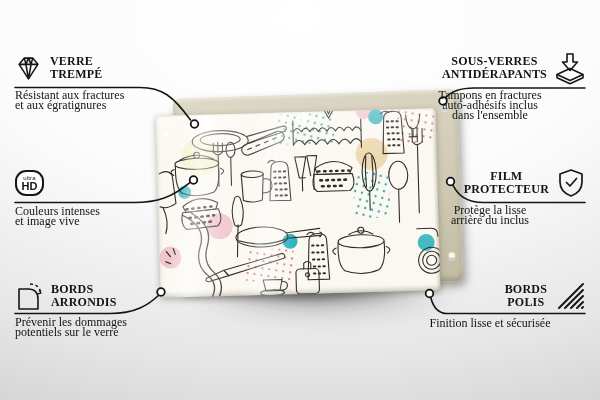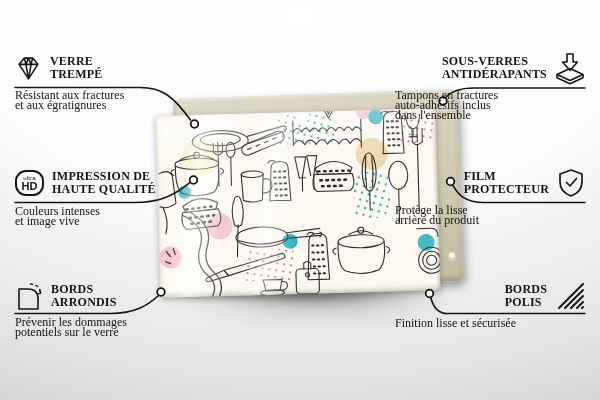--- a/index.html
+++ b/index.html
@@ -30,21 +30,21 @@
   
   .connectors{position:absolute;left:0;top:0;z-index:6;pointer-events:none;}
   
   .callout{position:absolute;z-index:7;}
   .co-head{display:flex;align-items:center;gap:8px;height:28px;}
   .co-icon svg{display:block;}
   .co-title{font-weight:bold;font-size:12px;line-height:13px;letter-spacing:.2px;white-space:nowrap;}
   .co-title span{display:block;}
   .co-desc{font-size:12px;line-height:10px;margin-top:8px;}
   .co-desc span{display:block;white-space:nowrap;}
-  .callout.right{text-align:left;}
+  .callout.right{text-align:center;}
   .callout.right .co-head{justify-content:flex-end;}
   #co-tl{left:15px;top:54px;width:150px;}
   #co-ml{left:15px;top:169px;width:150px;}
   #co-bl{left:15px;top:282px;width:150px;}
   #co-tr{right:15px;top:54px;width:190px;}
   #co-mr{right:15px;top:169px;width:190px;}
   #co-br{right:15px;top:282px;width:190px;}
   #co-ml .co-desc{margin-top:9px;}
   #co-bl .co-desc{margin-top:7px;}
   
@@ -258,24 +258,20 @@
       <span>et aux égratignures</span>
     </div>
   </div>
 
   <div class="callout left" id="co-ml">
     <div class="co-head">
       <span class="co-icon uhd">
         <span class="s">ultra</span>
         <span class="b">HD</span>
       </span>
-      <div class="co-title">
-        <span>IMPRESSION DE</span>
-        <span>HAUTE QUALITÉ</span>
-      </div>
     </div>
     <div class="co-desc">
       <span>Couleurs intenses</span>
       <span>et image vive</span>
     </div>
   </div>
 
   <div class="callout left" id="co-bl">
     <div class="co-head">
       <span class="co-icon">
@@ -325,21 +321,21 @@
       </div>
       <span class="co-icon">
         <svg width="28" height="30" viewBox="0 0 28 30" fill="none" stroke="#161616" stroke-width="1.7" stroke-linejoin="round" stroke-linecap="round">
           <path d="M14 2 L25 6 V14 Q25 24 14 28 Q3 24 3 14 V6 Z"></path>
           <path d="M9.5 14.5 l3.5 3.5 l6.5 -7.5"></path>
         </svg>
       </span>
     </div>
     <div class="co-desc">
       <span>Protège la lisse</span>
-      <span>arrière du produit</span>
+      <span>arrière du inclus</span>
     </div>
   </div>
 
   <div class="callout right" id="co-br">
     <div class="co-head">
       <div class="co-title">
         <span>BORDS</span>
         <span>POLIS</span>
       </div>
       <span class="co-icon">

